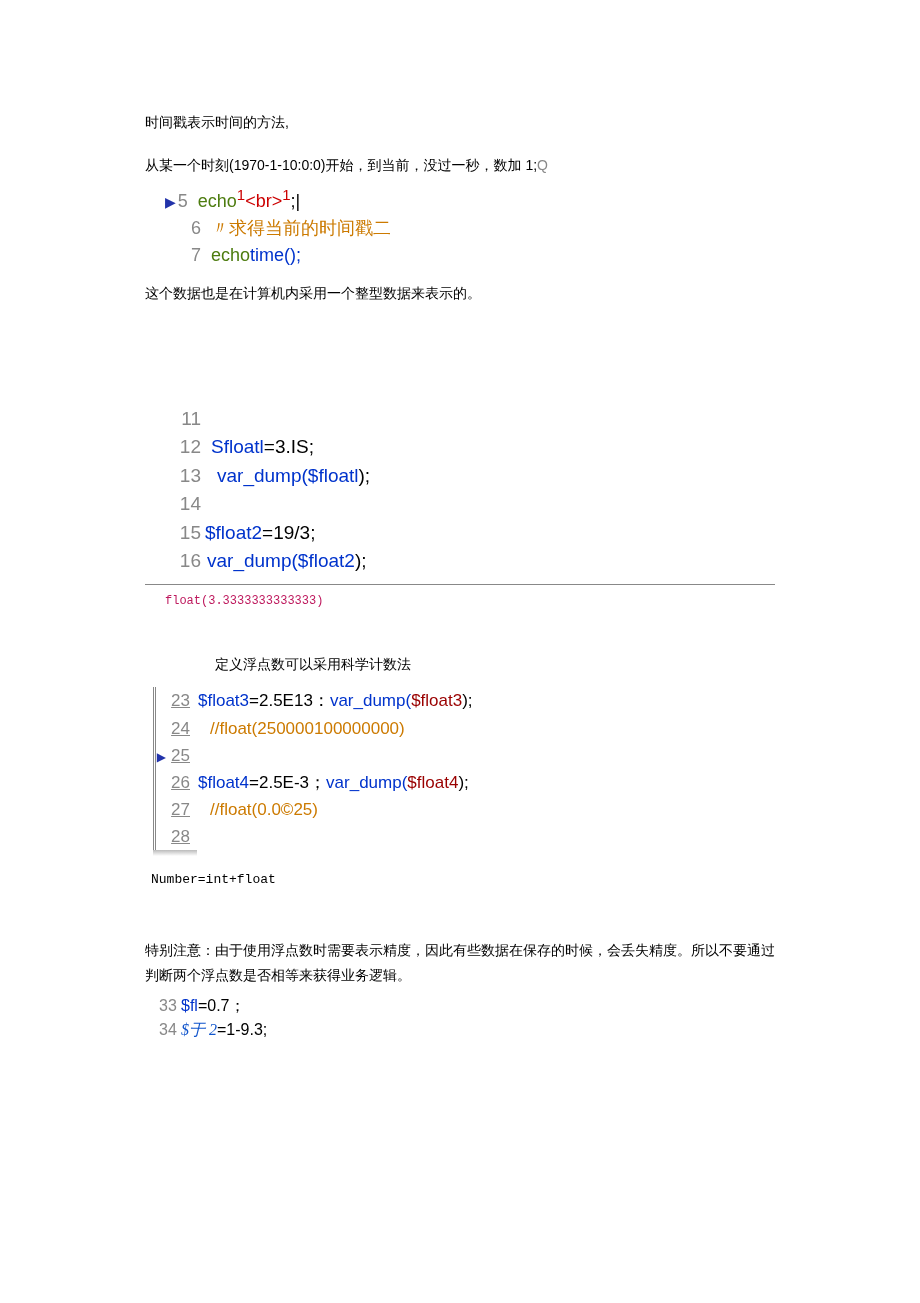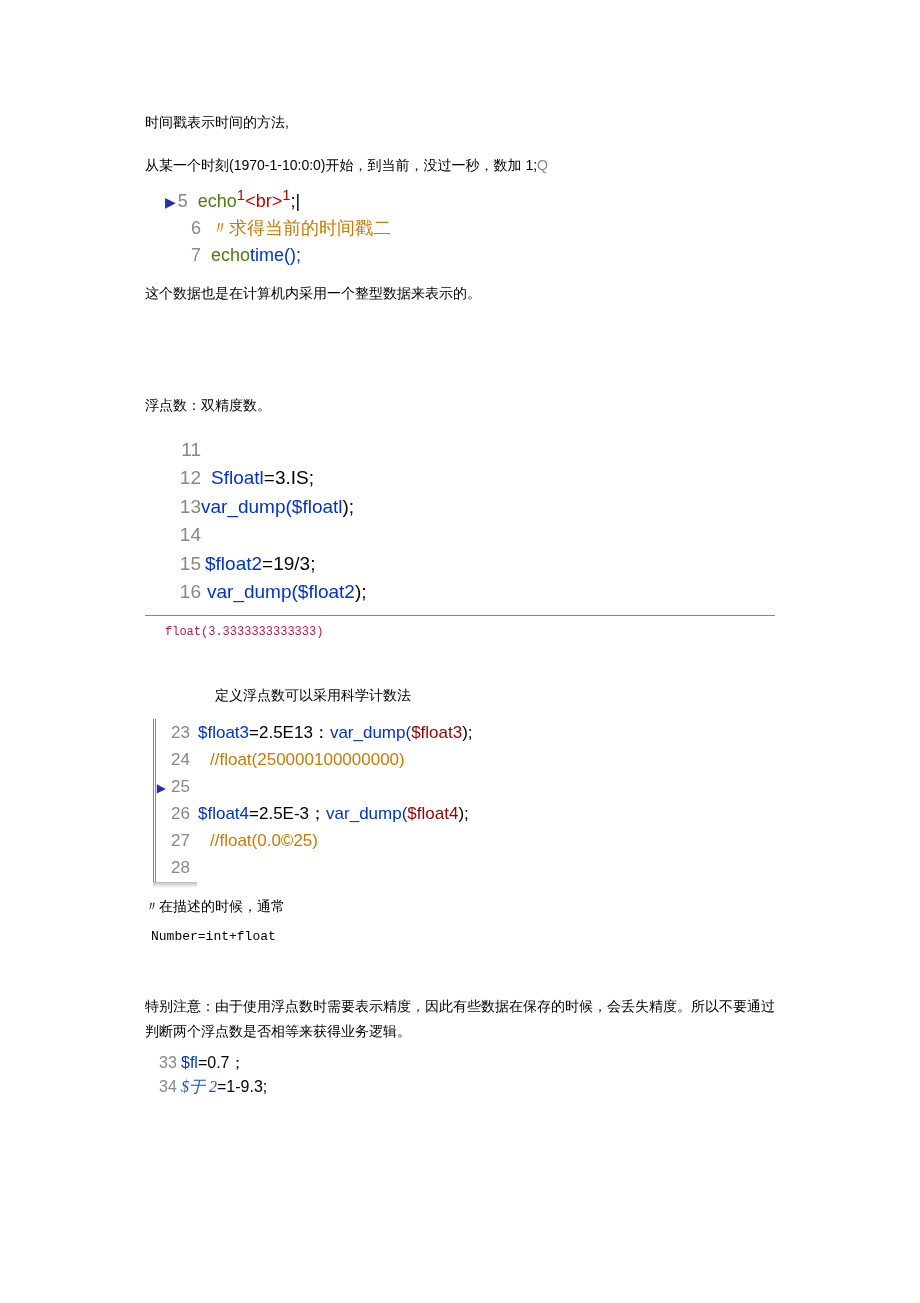--- a/index.html
+++ b/index.html
@@ -74,20 +74,21 @@
   .code-box .line2 {
     display: flex;
     align-items: baseline;
   }
   .code-box .ln2 {
     width: 34px;
     text-align: right;
     color: #888;
     font-family: Arial, sans-serif;
     padding-right: 8px;
+    text-decoration: underline;
   }
   .shadow-bottom {
     height: 6px;
     background: linear-gradient(to bottom, #bbb, transparent);
     margin-left: 8px;
     width: 44px;
   }
   .mono {
     font-family: "Courier New", monospace;
     font-size: 13px;
@@ -141,35 +142,34 @@
       <span>
         <span class="kw-green">echo</span><span class="kw-blue">time();</span>
       </span>
     </div>
   </div>
 
   <div class="gap-sm"></div>
   <p class="para">这个数据也是在计算机内采用一个整型数据来表示的。</p>
 
   <div class="gap-lg"></div>
-  <p class="para">浮点数：双精度数。</p>
   <div class="gap-sm"></div>
 
   <div class="code-block" style="font-size:19px">
     <div class="line">
       <span class="lineno">11</span>
       <span></span>
     </div>
     <div class="line">
       <span class="lineno">12</span>
       <span>
         <span class="kw-blue">Sfloatl</span><span class="txt">=</span><span class="txt">3.IS;</span>
       </span>
     </div>
-    <div class="line" style="gap:0">
+    <div class="line" style="gap:16px">
       <span class="lineno" style="min-width:36px">13</span>
       <span>
         <span class="kw-blue">var_dump(</span><span class="kw-blue">$floatl</span><span class="txt">);</span>
       </span>
     </div>
     <div class="line">
       <span class="lineno">14</span>
       <span></span>
     </div>
     <div class="line" style="gap:4px">
@@ -224,21 +224,20 @@
       </span>
     </div>
     <div class="line2">
       <span class="ln2">28</span>
       <span></span>
     </div>
   </div>
   <div class="shadow-bottom"></div>
 
   <div style="height:6px"></div>
-  <p class="para" style="margin:0">〃在描述的时候，通常</p>
   <p class="para mono" style="margin:6px">Number=int+float</p>
 
   <div class="gap-md"></div>
   <p class="para">特别注意：由于使用浮点数时需要表示精度，因此有些数据在保存的时候，会丢失精度。所以不要通过判断两个浮点数是否相等来获得业务逻辑。</p>
 
   <div class="small-code" style="margin-left:14px">
     <div class="line3">
       <span class="ln3">33</span>
       <span>
         <span class="kw-blue">$fl</span><span class="txt">=</span><span class="txt">0.7；</span>

